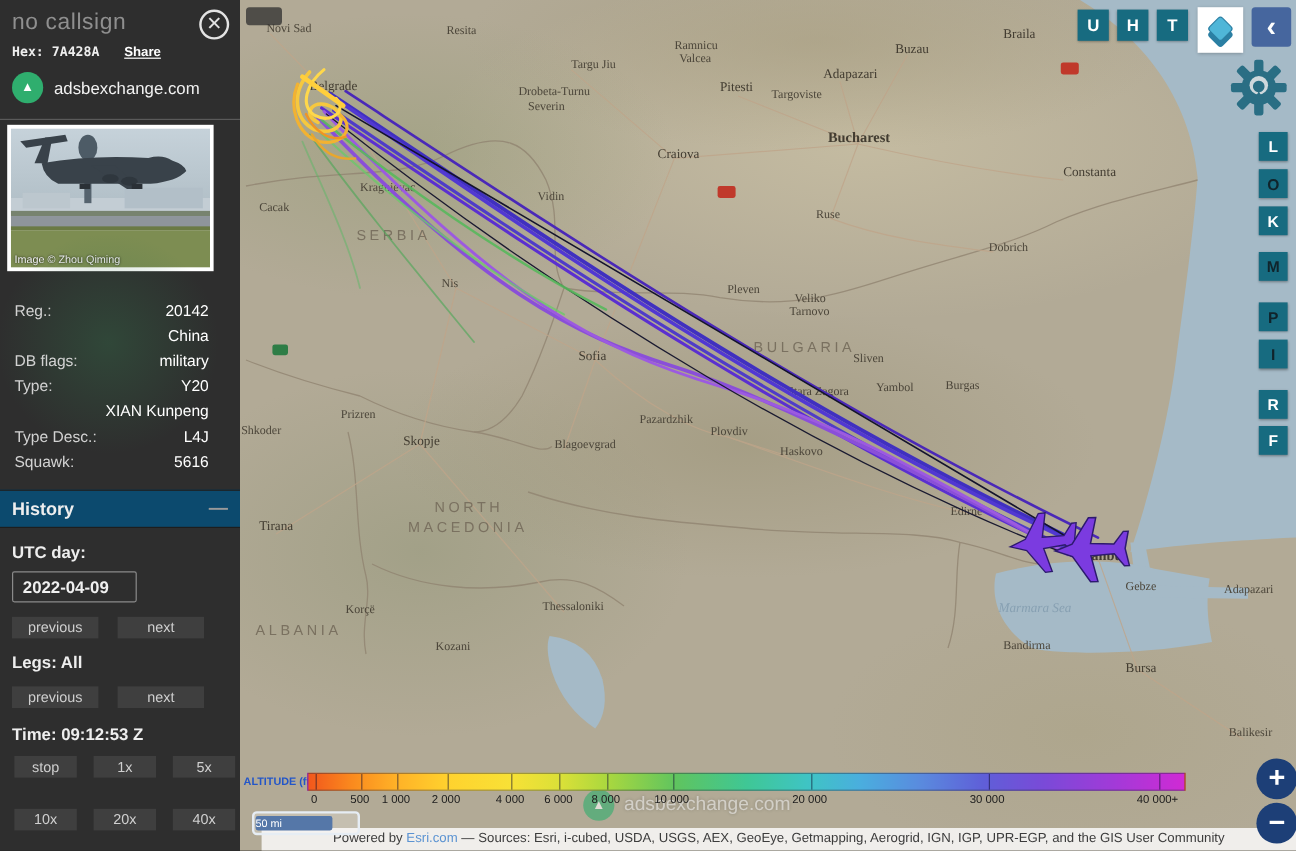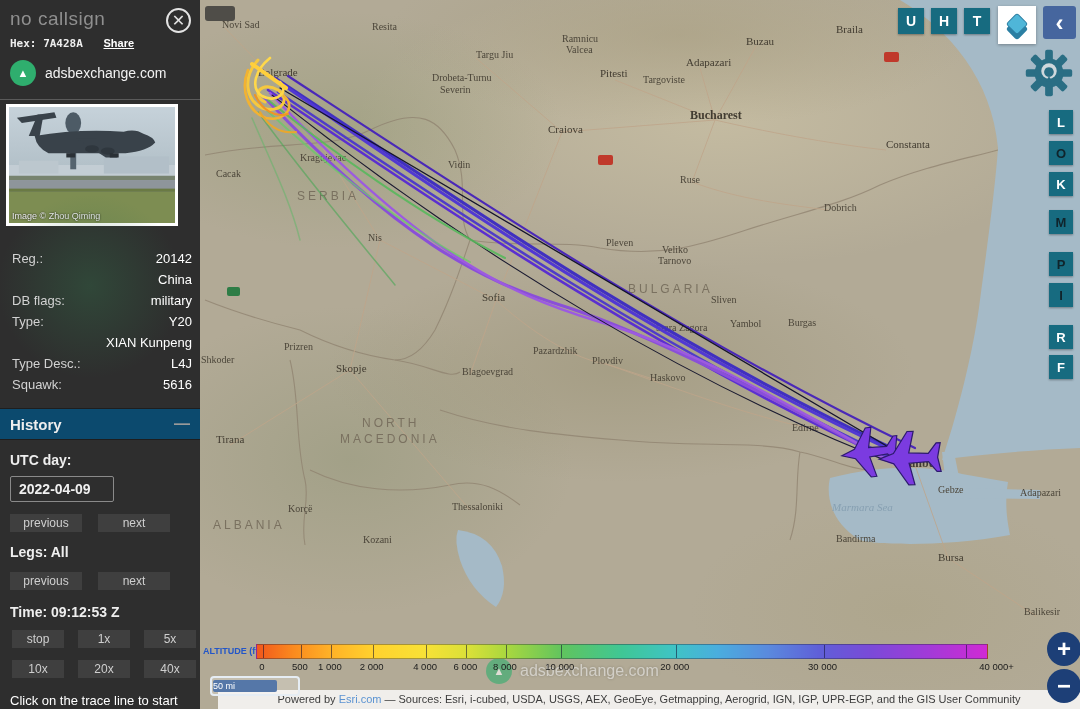--- a/index.html
+++ b/index.html
@@ -16,40 +16,40 @@
     border-radius:50%;color:#e3e3e3;font-size:16px;line-height:21px;text-align:center;cursor:pointer;}
   .hexrow{margin-top:7px;font-family:"DejaVu Sans Mono",monospace;font-size:11px;font-weight:bold;}
   .hexrow .share{color:#fff;text-decoration:underline;margin-left:14px;cursor:pointer;font-family:"Liberation Sans",sans-serif;}
   .brandrow{margin-top:10px;display:flex;align-items:center;gap:9px;}
   .brand-logo{width:26px;height:26px;border-radius:50%;background:#2fae6e;color:#fff;
     font-size:11px;display:flex;align-items:center;justify-content:center;}
   .brand-name{font-size:14px;color:#f2f2f2;}
   .photo{position:relative;margin:4px 0 0 6px;width:172px;height:122px;background:#fff;padding:3px;}
   .photo svg{width:100%;height:100%;display:block;}
   .credit{position:absolute;left:6px;bottom:5px;font-size:9px;color:#f0f0f0;text-shadow:0 0 2px #000;}
-  .fields{position:relative;padding:22px 8px 0 12px;height:172px;}
+  .fields{position:relative;padding:22px 26px 0 12px;height:172px;}
   .fields::before{content:"";position:absolute;left:0;top:-30px;width:190px;height:200px;
     background:radial-gradient(circle at 90px 90px, rgba(52,112,74,.38), rgba(52,112,74,0) 62%);}
   .frow{position:relative;display:flex;justify-content:space-between;font-size:13px;line-height:21px;}
   .frow .fl{color:#d2d2d2;}
   .frow .fv{color:#fff;}
   .hist-head{margin-top:10px;background:#0c4a6e;border-top:1px solid #1e1e1e;border-bottom:1px solid #1e1e1e;
     padding:6px 10px;display:flex;justify-content:space-between;align-items:center;}
   .hist-head .ht{font-size:15px;font-weight:bold;}
   .hist-head .hmin{color:#9a9a9a;cursor:pointer;font-weight:bold;}
   .hist-body{padding:10px 8px 0 8px;}
   .utc-label{font-size:14px;font-weight:bold;margin:2px 0 8px 2px;}
   .date-input{width:104px;background:#2e2e2e;border:1px solid #8a8a8a;border-radius:2px;
     color:#f0f0f0;font-size:14px;font-weight:bold;padding:4px 8px;margin-left:2px;}
   .btnrow{display:flex;gap:16px;margin:12px 0 0 2px;}
   .sbtn{background:#3f3f3f;border:none;color:#cfcfcf;font-size:12px;padding:2px 0;cursor:pointer;}
   .btnrow .sbtn{width:72px;}
   .legs{font-size:14px;font-weight:bold;margin:12px 0 0 2px;}
   .time{font-size:14px;font-weight:bold;margin:14px 0 0 2px;}
-  .speedgrid{display:grid;grid-template-columns:52px 52px 52px;gap:12px 14px;margin:10px 0 0 4px;}
+  .speedgrid{display:grid;grid-template-columns:52px 52px 52px;gap:26px 14px;margin:10px 0 0 4px;}
   .hint{font-size:13px;color:#fff;margin:14px 0 0 2px;line-height:18px;}
 
   
   #map{position:absolute;left:200px;top:0;width:880px;height:709px;background-color:#b2aa96;
     background-image:
       radial-gradient(ellipse 320px 170px at 140px 130px, rgba(140,152,108,.38), rgba(0,0,0,0) 70%),
       radial-gradient(ellipse 420px 130px at 480px 35px,  rgba(166,156,126,.55), rgba(0,0,0,0) 70%),
       radial-gradient(ellipse 520px 210px at 520px 120px, rgba(214,204,172,.5),  rgba(0,0,0,0) 70%),
       radial-gradient(ellipse 420px 160px at 420px 370px, rgba(150,143,112,.45), rgba(0,0,0,0) 70%),
       radial-gradient(ellipse 320px 220px at 150px 460px, rgba(143,149,118,.45), rgba(0,0,0,0) 70%),
@@ -424,21 +424,21 @@
           <div class="ticklbl" style="left: 61.856px; position: absolute;">0</div>
           <div class="ticklbl" style="left: 99.92px; position: absolute;">500</div>
           <div class="ticklbl" style="left: 129.932px; position: absolute;">1 000</div>
           <div class="ticklbl" style="left: 171.656px; position: absolute;">2 000</div>
           <div class="ticklbl" style="left: 225.092px; position: absolute;">4 000</div>
           <div class="ticklbl" style="left: 265.352px; position: absolute;">6 000</div>
           <div class="ticklbl" style="left: 304.88px; position: absolute;">8 000</div>
           <div class="ticklbl" style="left: 359.78px; position: absolute;">10 000</div>
           <div class="ticklbl" style="left: 474.704px; position: absolute;">20 000</div>
           <div class="ticklbl" style="left: 622.568px; position: absolute;">30 000</div>
-          <div class="ticklbl" style="left: 764.576px; position: absolute; margin-left: 32px;">40 000+</div>
+          <div class="ticklbl" style="left: 764.576px; position: absolute;">40 000+</div>
         </div>
     </div>
 
     <div id="scalebar">
       <div class="fill">50 mi</div>
     </div>
 
     <div id="watermark">
       <span class="wlogo">▲</span>
       <span class="wtext">adsbexchange.com</span>

